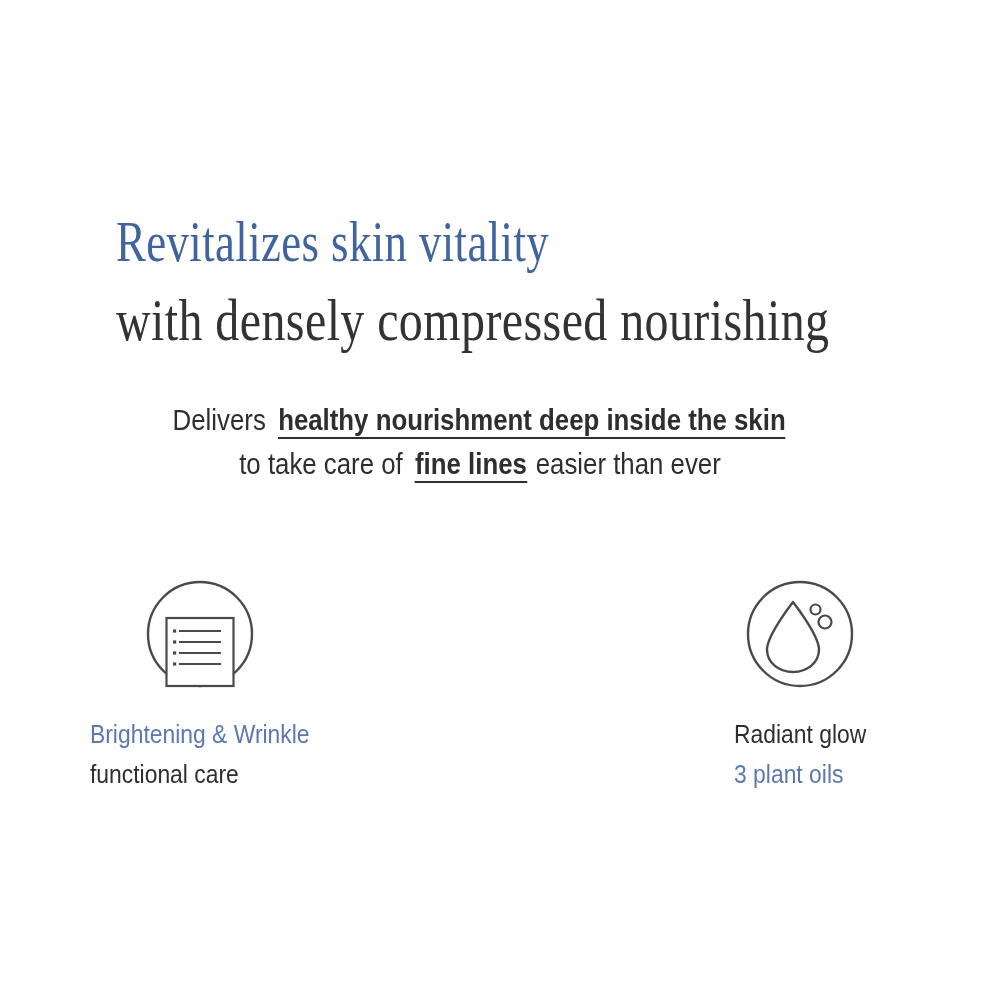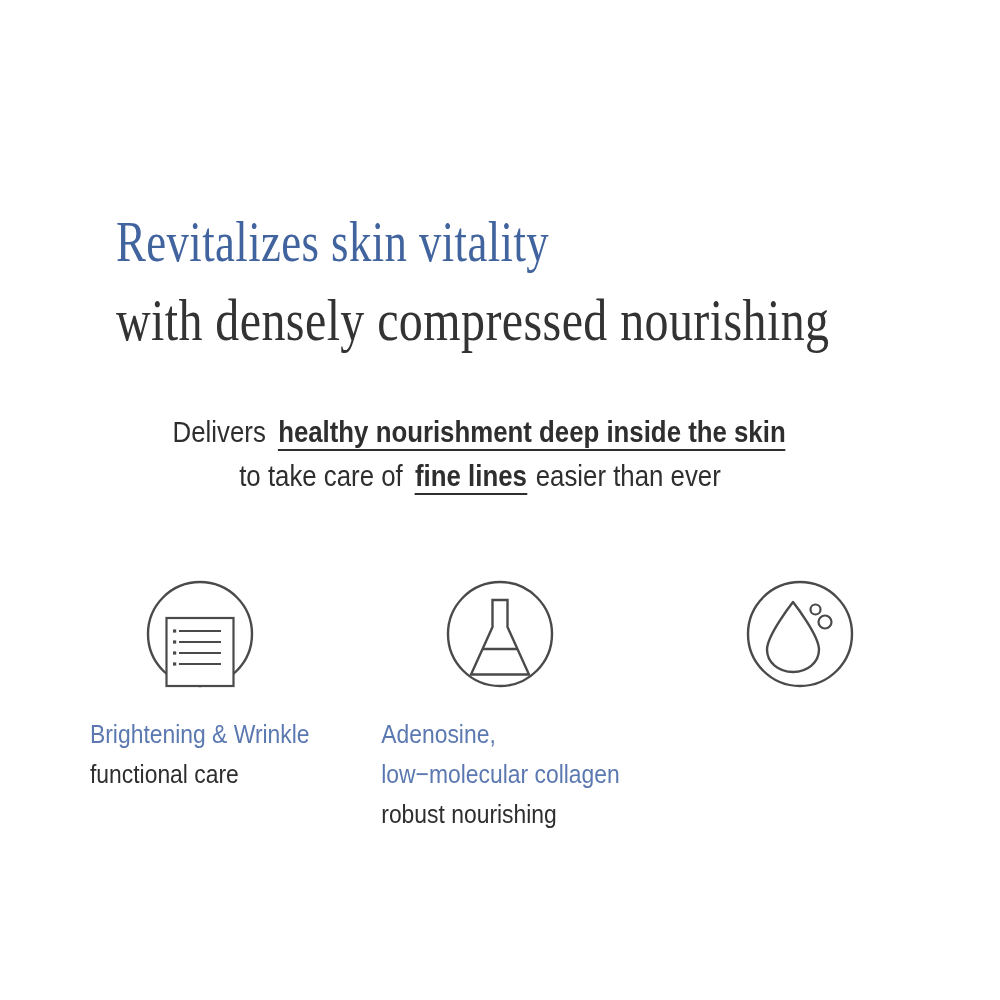--- a/index.html
+++ b/index.html
@@ -53,21 +53,20 @@
   }
 
   
   .subcopy {
     position: absolute;
     left: 0;
     top: 398px;
     width: 960px;
     text-align: center;
     color: #2e2e2e;
-    margin-top: 12px;
   }
   .subcopy-line {
     font-family: "Liberation Sans", sans-serif;
     font-size: 30px;
     line-height: 44px;
     white-space: nowrap;
     transform: scaleX(0.86);
     transform-origin: center center;
     font-weight: 400;
   }
@@ -158,36 +157,28 @@
           <rect x="27" y="71.4" width="3.2" height="3.2"></rect>
           <rect x="27" y="82.4" width="3.2" height="3.2"></rect>
         </g>
       </svg>
       <div class="feature-caption">
         <span class="cap-line cap-blue">Brightening &amp; Wrinkle</span>
         <span class="cap-line cap-dark">functional care</span>
       </div>
     </div>
 
-    <div class="feature">
-      <svg class="feature-icon" viewBox="0 0 108 108">
-        <circle cx="54" cy="54" r="52" fill="none" stroke="#4a4a4a" stroke-width="2.4"></circle>
-        <path d="M46.5 20 L61.5 20 L61.5 47 L83 94.5 L25 94.5 L46.5 47 Z" fill="none" stroke="#4a4a4a" stroke-width="2.4" stroke-linejoin="miter"></path>
-        <line x1="36.5" y1="69" x2="71.5" y2="69" stroke="#4a4a4a" stroke-width="2.4"></line>
-      </svg>
-      <div class="feature-caption">
-        <span class="cap-line cap-blue">Adenosine,</span>
-        <span class="cap-line cap-blue">low−molecular collagen</span>
-        <span class="cap-line cap-dark">robust nourishing</span>
-      </div>
-    </div>
 
     <div class="feature">
       <svg class="feature-icon" viewBox="0 0 108 108">
         <circle cx="54" cy="54" r="52" fill="none" stroke="#4a4a4a" stroke-width="2.4"></circle>
         <path d="M47 22 C47 22 21 55 21 69.5 C21 82.5 32.6 92 47 92 C61.4 92 73 82.5 73 69.5 C73 55 47 22 47 22 Z" fill="none" stroke="#4a4a4a" stroke-width="2.4" stroke-linejoin="round"></path>
         <circle cx="69.5" cy="29.5" r="5" fill="none" stroke="#4a4a4a" stroke-width="2.2"></circle>
         <circle cx="79" cy="42" r="6.5" fill="none" stroke="#4a4a4a" stroke-width="2.2"></circle>
       </svg>
+      <div class="feature-caption">
+        <span class="cap-line cap-dark">Radiant glow</span>
+        <span class="cap-line cap-blue">3 plant oils</span>
+      </div>
     </div>
 
   </div>
 </div>
 
 </body></html>

